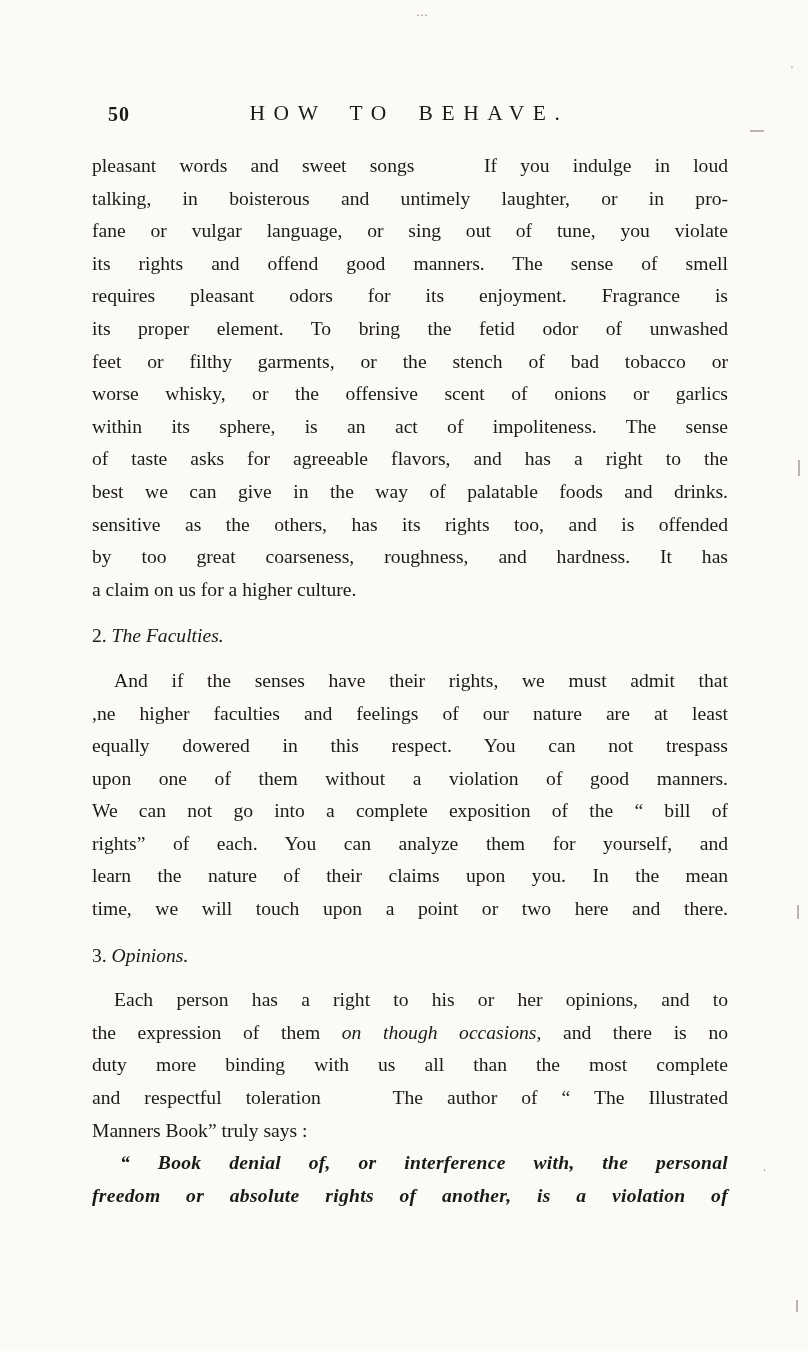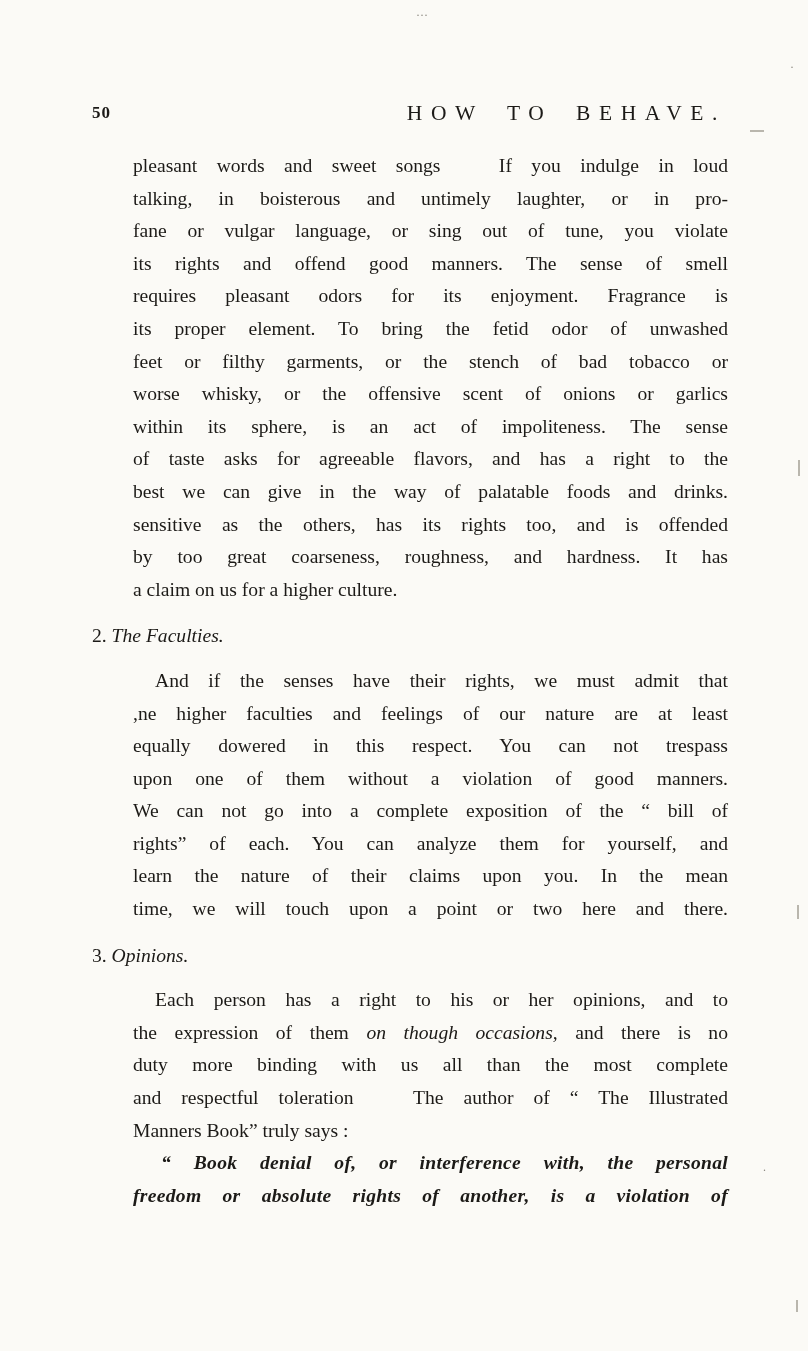--- a/index.html
+++ b/index.html
@@ -15,49 +15,48 @@
   }
   .header {
     position: absolute;
     top: 101px;
     left: 92px;
     right: 82px;
     height: 30px;
   }
   .pagenum {
     position: absolute;
-    left: 0;
+    left: 16px;
     top: 2px;
-    font-size: 17px;
+    font-size: 20px;
     font-weight: bold;
     letter-spacing: 1px;
   }
   .running-title {
     display: block;
-    text-align: right;
+    text-align: center;
     font-size: 21.5px;
     letter-spacing: 0.40em;
     word-spacing: 0.45em;
     font-weight: 500;
   }
   .content {
     position: absolute;
     top: 150px;
     left: 92px;
     right: 80px;
     font-size: 19.6px;
     line-height: 32.6px;
   }
   .para { margin: 0; padding: 0; }
   .line {
     display: block;
     text-align: justify;
     text-align-last: justify;
     white-space: normal;
-    margin-left: 41px;
   }
   .line.flush { text-align-last: left; }
   .line.ind1 { padding-left: 22px; }
   .line.ind2 { padding-left: 28px; }
   .sec-heading {
     margin: 14px 0 12px 0;
     font-size: 19.6px;
   }
   .sec-heading .ital { font-style: italic; }
   .quote .line {

